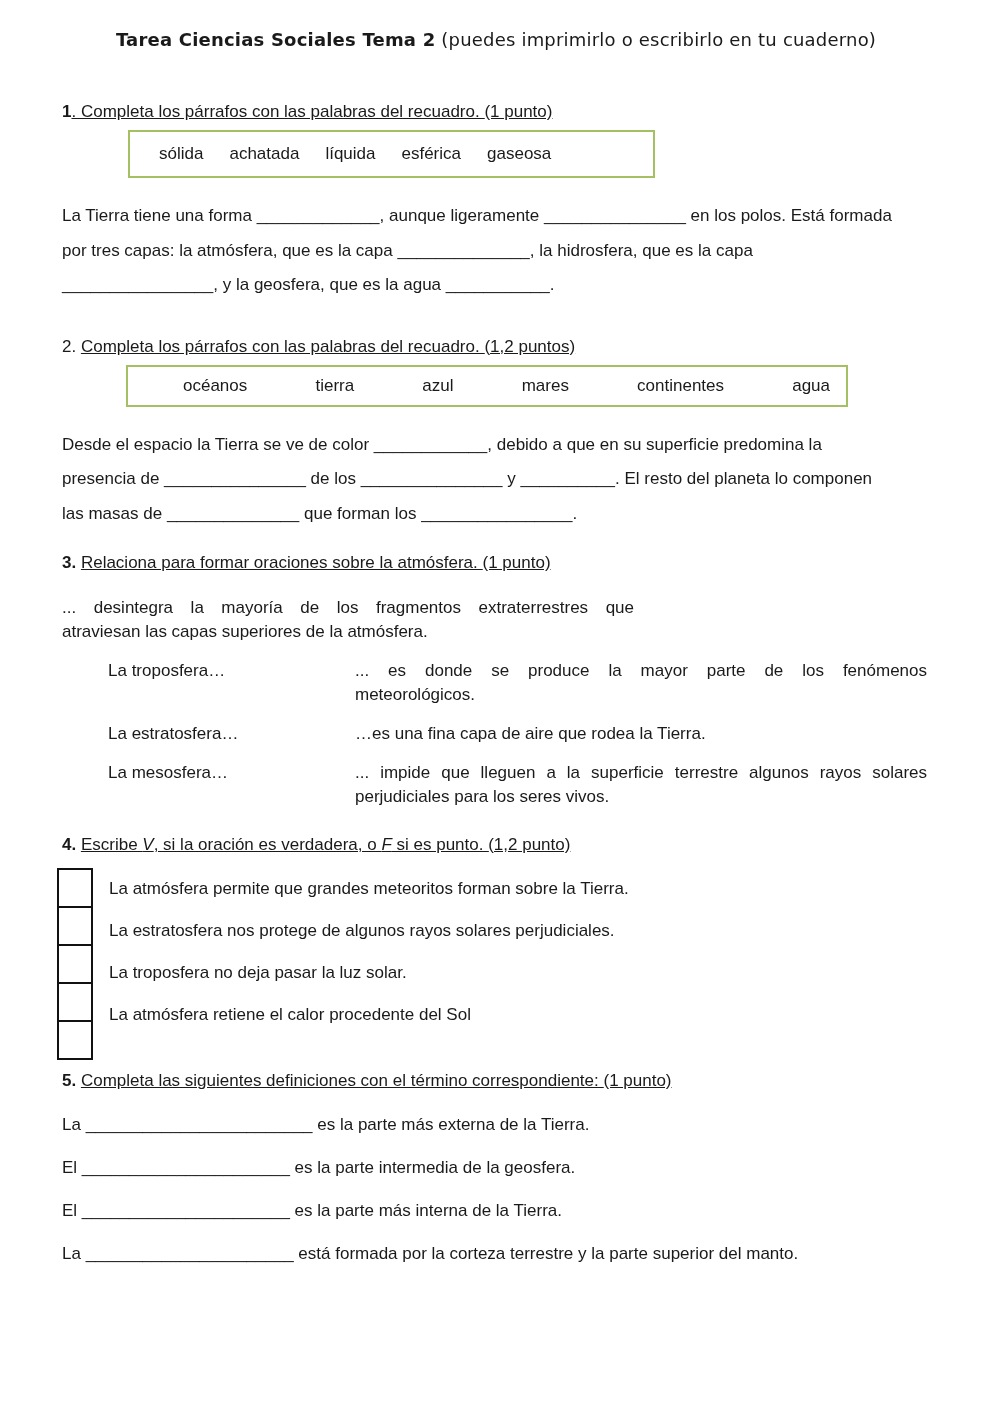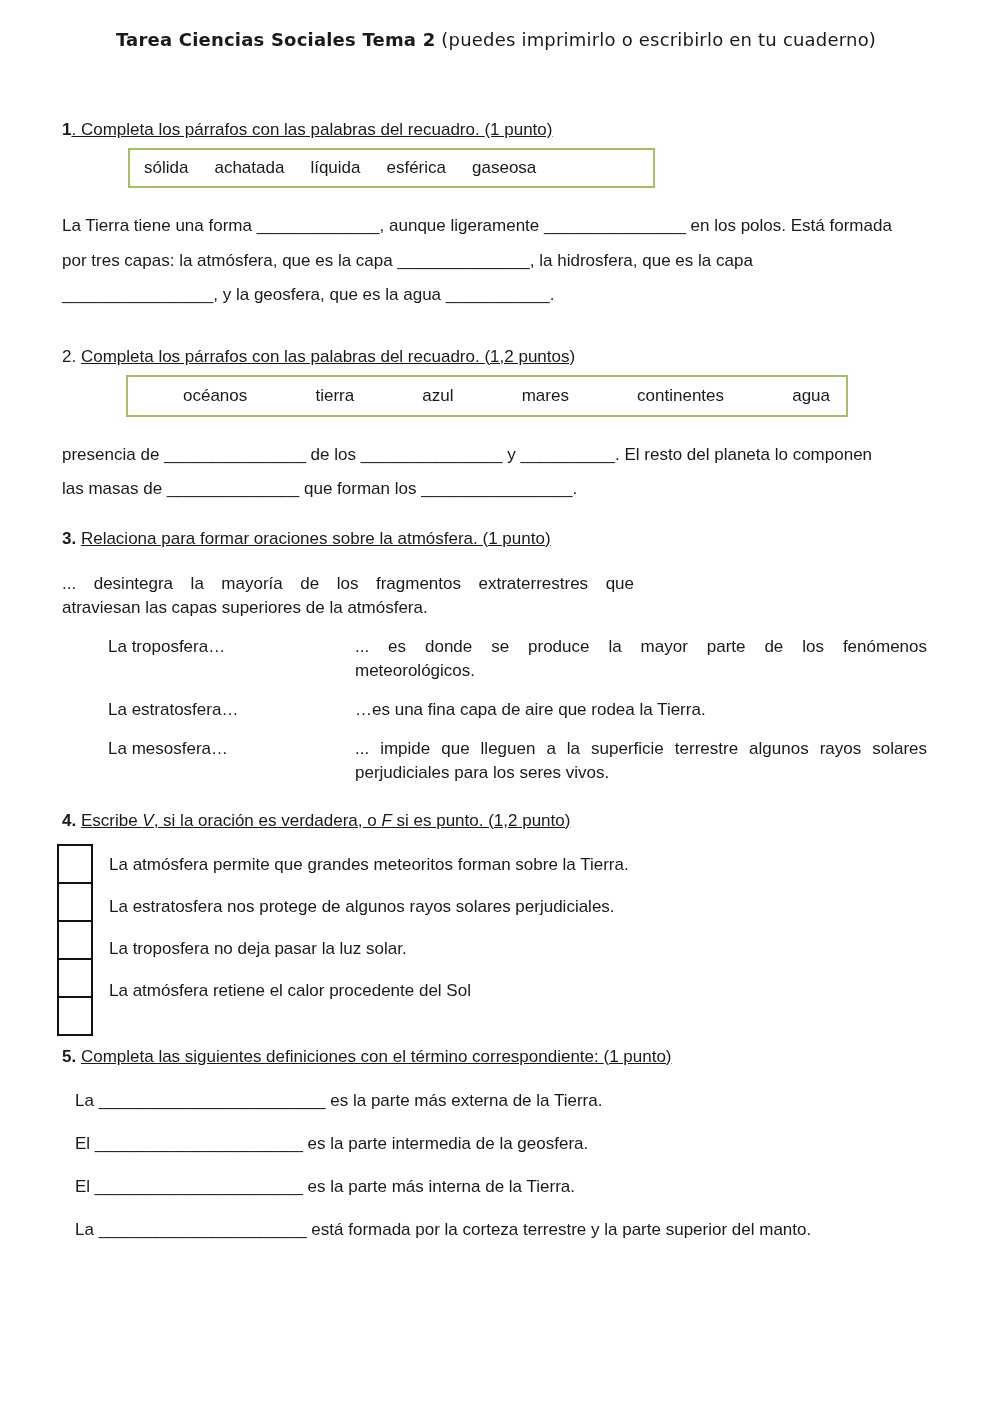--- a/index.html
+++ b/index.html
@@ -7,41 +7,41 @@
     width:1000px; min-height:1413px;
     font-family:"Liberation Sans", sans-serif;
     font-size:17px; color:#1a1a1a;
   }
   .page { padding:28px 70px 40px 62px; box-sizing:border-box; width:1000px; }
 
   .title {
     text-align:center;
     font-family:"DejaVu Sans", sans-serif;
     font-size:18px; line-height:24px;
-    margin-bottom:67px; letter-spacing:.2px;
+    margin-bottom:49px; letter-spacing:.2px;
   }
   .title .tb { font-weight:bold; }
 
   .h { line-height:22px; }
   .h .num { font-weight:bold; }
   .h.plain .num { font-weight:normal; }
   .h .u { text-decoration:underline; }
   .h .it { font-style:italic; }
   .h2x { margin-top:33px; }
   .h3x { margin-top:21px; }
   .h4x { margin-top:25px; }
   .h5x { margin-top:10px; }
 
   .wordbox {
     border:2px solid #a4c063;
     box-sizing:border-box;
     display:flex; align-items:center;
     margin-top:7px;
   }
-  .wordbox1 { width:527px; height:40px; margin-left:66px; padding-left:14px; gap:26px; }
+  .wordbox1 { width:527px; height:48px; margin-left:66px; padding-left:29px; gap:26px; }
   .wordbox2 { width:722px; height:42px; margin-left:64px; padding-left:55px; padding-right:16px; justify-content:space-between; }
 
   .para { margin-top:21px; }
   .pline { line-height:34.5px; white-space:nowrap; }
 
   .match { margin-top:22px; }
   .mrow { display:flex; margin-bottom:15px; }
   .mleft { width:247px; margin-left:46px; flex-shrink:0; line-height:24px; }
   .mright { width:572px; line-height:24px; }
   .mright .j { text-align:justify; text-align-last:justify; }
@@ -50,21 +50,21 @@
   .tf { display:flex; margin-top:12px; }
   .tf-boxes { margin-left:-5px; }
   .tf-cell {
     width:36px; height:40px; box-sizing:border-box;
     border:2px solid #111; background:#fff; margin-top:-2px;
   }
   .tf-cell:first-child { margin-top:0; }
   .tf-stmts { margin-left:16px; }
   .tf-stmt { line-height:42px; white-space:nowrap; }
 
-  .defs { margin-top:22px; margin-left:13px; }
+  .defs { margin-top:22px; }
   .def { line-height:22px; margin-bottom:21px; white-space:nowrap; }
 </style>
 </head>
 <body>
 
 <div class="page">
 
   <div class="title">
     <span class="tb">Tarea Ciencias Sociales Tema 2</span><span class="tn"> (puedes imprimirlo o escribirlo en tu cuaderno)</span>
   </div>
@@ -94,20 +94,21 @@
   <div class="wordbox wordbox2" style="border-color: rgb(164, 192, 99);">
       <span class="word">océanos</span>
       <span class="word">tierra</span>
       <span class="word">azul</span>
       <span class="word">mares</span>
       <span class="word">continentes</span>
       <span class="word">agua</span>
     </div>
 
   <div class="para">
+      <div class="pline">Desde el espacio la Tierra se ve de color ____________, debido a que en su superficie predomina la</div>
       <div class="pline">presencia de _______________ de los _______________ y __________. El resto del planeta lo componen</div>
       <div class="pline">las masas de ______________ que forman los ________________.</div>
     </div>
 
   <div class="h h3x">
     <span class="num">3. </span><span class="u">Relaciona para formar oraciones sobre la atmósfera. </span><span class="u">(1 punto)</span>
   </div>
 
   <div class="match">
       <div class="mrow">

